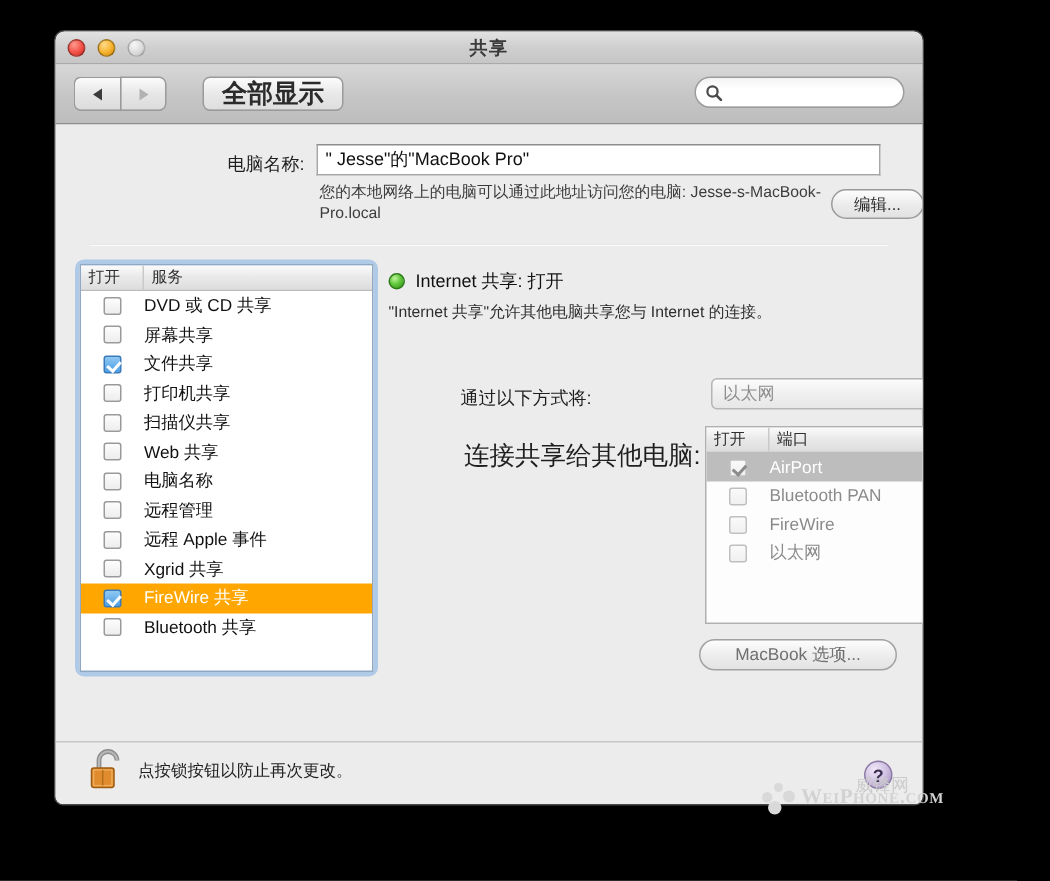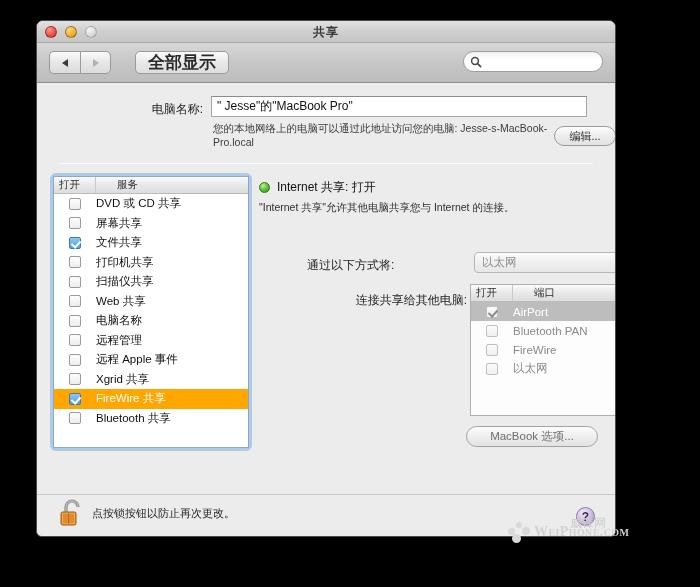--- a/index.html
+++ b/index.html
@@ -167,21 +167,21 @@
     width: 100%; height: 100%;
     background: #fff;
     border: 1px solid #8fa9c4;
     overflow: hidden;
   }
   .lst-header {
     display: flex;
     height: 17px;
     background: linear-gradient(180deg, #fbfbfb 0%, #e9e9e9 48%, #dddddd 100%);
     border-bottom: 1px solid #bcbcbc;
-    font-size: 10.5px; color: #2f2f2f; gap: 16px;
+    font-size: 10.5px; color: #2f2f2f;
   }
   .lst-header .col {
     display: flex; align-items: center;
     padding-left: 5px;
   }
   .lst-header .col.on-col { width: 42px; border-right: 1px solid #c9c9c9; }
   .lst-header .col.nm-col { flex: 1; }
 
   .svc-row {
     display: flex; align-items: center;
@@ -272,21 +272,21 @@
   }
   .ar-dn {
     width: 0; height: 0;
     border-left: 3.5px solid transparent; border-right: 3.5px solid transparent;
     border-top: 4px solid #8b8b8b;
   }
 
   #ports-label {
     position: absolute; left: 4px; top: 116px;
     width: 204px; text-align: right;
-    font-size: 12px; color: #1f1f1f;
+    font-size: 17px; color: #1f1f1f;
   }
   #ports-list {
     position: absolute; left: 211px; top: 108px;
     width: 209px; height: 132px;
     background: #fdfdfd;
     border: 1px solid #b0b0b0;
     overflow: hidden;
   }
   .port-row {
     display: flex; align-items: center;

